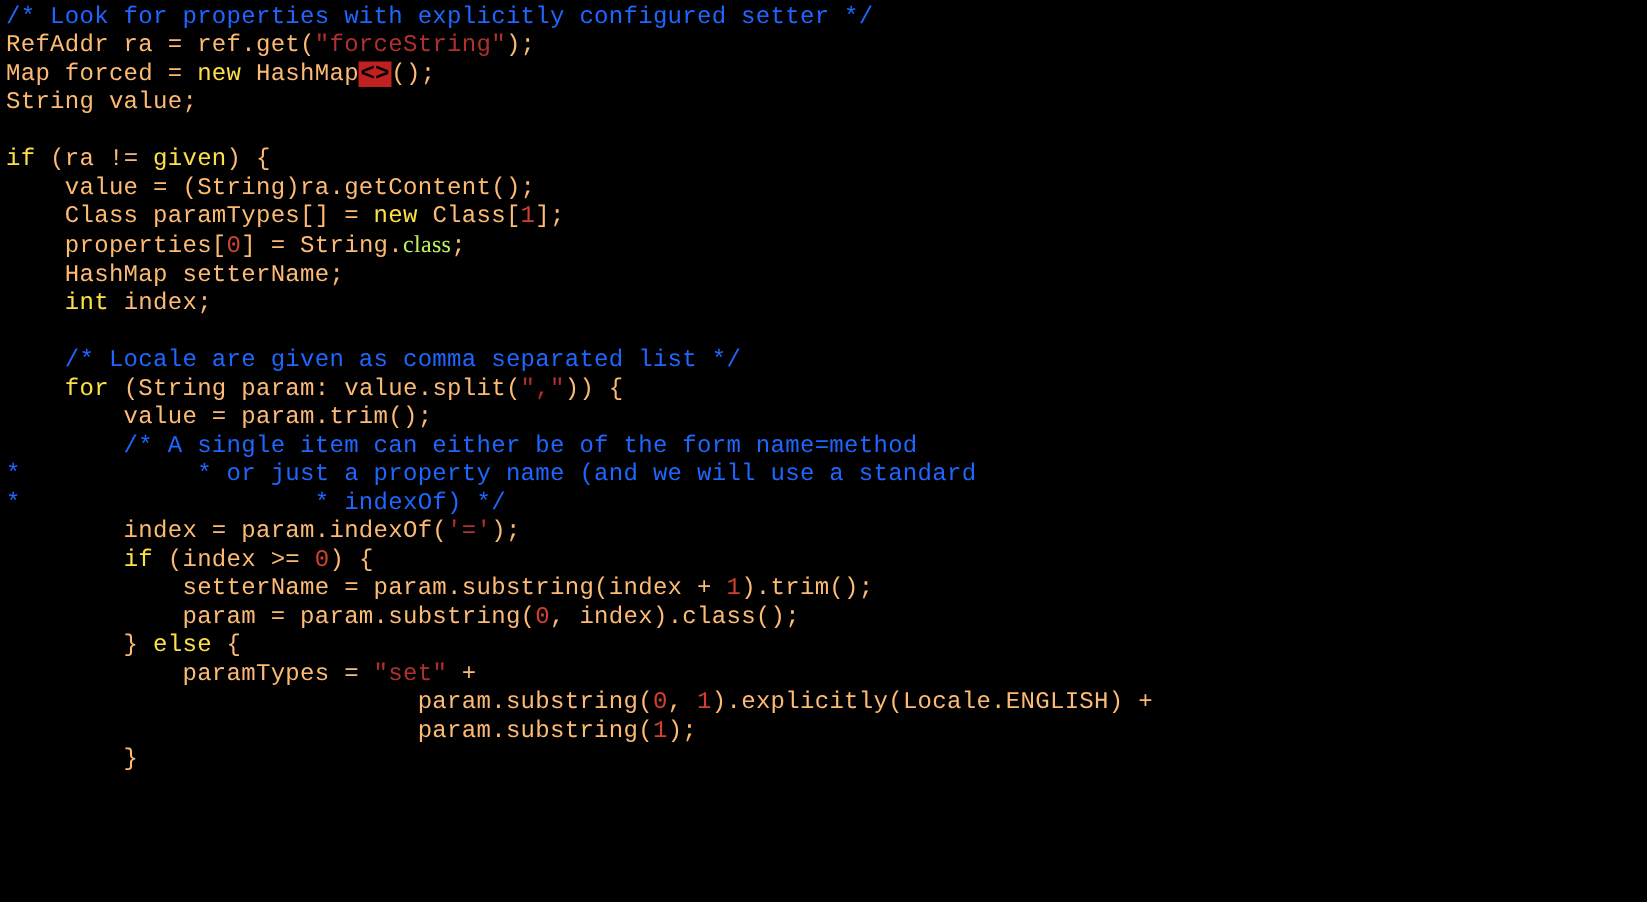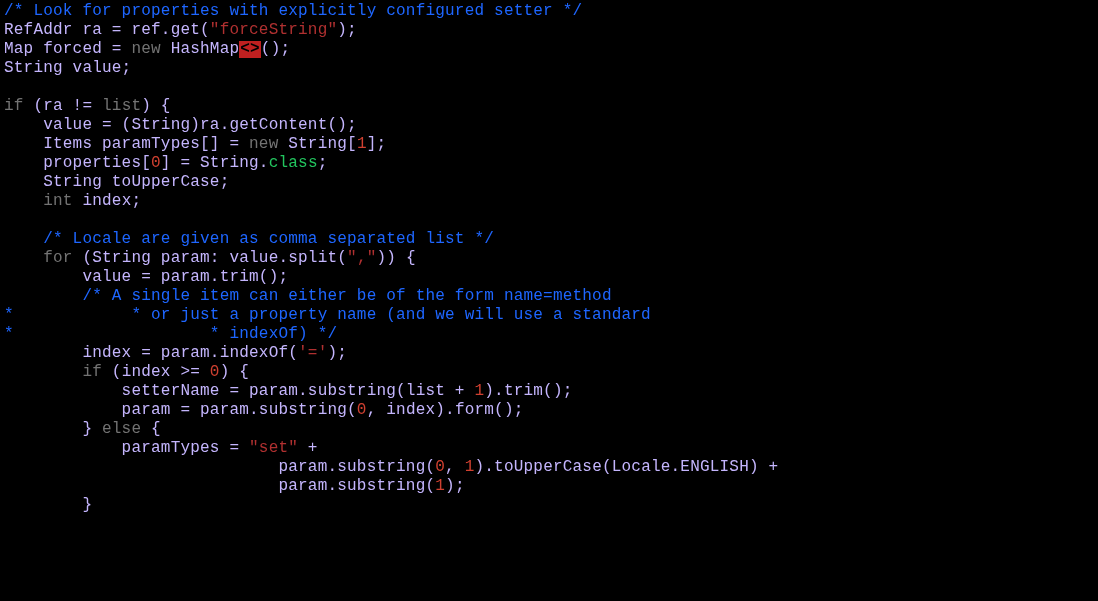--- a/index.html
+++ b/index.html
@@ -14,59 +14,59 @@
     margin: 0;
     padding: 2px 4px;
     font-family: "SimSun", "NSimSun", "Courier New", monospace;
     font-size: 16px;
     line-height: 19px;
     color: #cccccc;
     white-space: pre;
     letter-spacing: 0.2px;
   }
   .c-comment { color: #1e66ff; }
-  .c-keyword { color: #737373; }
+  .c-keyword { color: #fde047; }
   .c-string  { color: #b03030; }
   .c-number  { color: #d04030; }
-  .c-class   { color: #22c55e; }
-  .c-plain   { color: #c4b5fd; }
+  .c-class   { color: #bef264; font-family: Liberation Serif, serif; }
+  .c-plain   { color: #fdba74; }
   .diamond-box {
     display: inline-block;
     background: #c02020;
     color: #000;
     font-weight: bold;
     padding: 0 1px;
     line-height: 17px;
     height: 17px;
     vertical-align: baseline;
   }
 </style>
 </head>
 <body>
 
 <pre class="code"><span class="c-comment">/* Look for properties with explicitly configured setter */</span>
 <span class="c-plain">RefAddr ra = ref.get(</span><span class="c-string">"forceString"</span><span class="c-plain">);</span>
 <span class="c-plain">Map forced = </span><span class="c-keyword">new</span><span class="c-plain"> HashMap</span><span class="diamond-box">&lt;&gt;</span><span class="c-plain">();</span>
 <span class="c-plain">String value;</span>
 <span class="c-plain"></span>
-<span class="c-keyword">if</span><span class="c-plain"> (ra != </span><span class="c-keyword">list</span><span class="c-plain">) {</span>
+<span class="c-keyword">if</span><span class="c-plain"> (ra != </span><span class="c-keyword">given</span><span class="c-plain">) {</span>
 <span class="c-plain">    value = (String)ra.getContent();</span>
-<span class="c-plain">    Items paramTypes[] = </span><span class="c-keyword">new</span><span class="c-plain"> String[</span><span class="c-number">1</span><span class="c-plain">];</span>
+<span class="c-plain">    Class paramTypes[] = </span><span class="c-keyword">new</span><span class="c-plain"> Class[</span><span class="c-number">1</span><span class="c-plain">];</span>
 <span class="c-plain">    properties[</span><span class="c-number">0</span><span class="c-plain">] = String.</span><span class="c-class">class</span><span class="c-plain">;</span>
-<span class="c-plain">    String toUpperCase;</span>
+<span class="c-plain">    HashMap setterName;</span>
 <span class="c-plain">    </span><span class="c-keyword">int</span><span class="c-plain"> index;</span>
 <span class="c-plain"></span>
 <span class="c-comment">    /* Locale are given as comma separated list */</span>
 <span class="c-plain">    </span><span class="c-keyword">for</span><span class="c-plain"> (String param: value.split(</span><span class="c-string">","</span><span class="c-plain">)) {</span>
 <span class="c-plain">        value = param.trim();</span>
 <span class="c-comment">        /* A single item can either be of the form name=method</span>
 <span class="c-comment">*            * or just a property name (and we will use a standard</span>
 <span class="c-comment">*                    * indexOf) */</span>
 <span class="c-plain">        index = param.indexOf(</span><span class="c-string">'='</span><span class="c-plain">);</span>
 <span class="c-plain">        </span><span class="c-keyword">if</span><span class="c-plain"> (index &gt;= </span><span class="c-number">0</span><span class="c-plain">) {</span>
-<span class="c-plain">            setterName = param.substring(list + </span><span class="c-number">1</span><span class="c-plain">).trim();</span>
-<span class="c-plain">            param = param.substring(</span><span class="c-number">0</span><span class="c-plain">, index).form();</span>
+<span class="c-plain">            setterName = param.substring(index + </span><span class="c-number">1</span><span class="c-plain">).trim();</span>
+<span class="c-plain">            param = param.substring(</span><span class="c-number">0</span><span class="c-plain">, index).class();</span>
 <span class="c-plain">        } </span><span class="c-keyword">else</span><span class="c-plain"> {</span>
 <span class="c-plain">            paramTypes = </span><span class="c-string">"set"</span><span class="c-plain"> +</span>
-<span class="c-plain">                            param.substring(</span><span class="c-number">0</span><span class="c-plain">, </span><span class="c-number">1</span><span class="c-plain">).toUpperCase(Locale.ENGLISH) +</span>
+<span class="c-plain">                            param.substring(</span><span class="c-number">0</span><span class="c-plain">, </span><span class="c-number">1</span><span class="c-plain">).explicitly(Locale.ENGLISH) +</span>
 <span class="c-plain">                            param.substring(</span><span class="c-number">1</span><span class="c-plain">);</span>
 <span class="c-plain">        }</span>
 </pre>
 
 </body></html>

